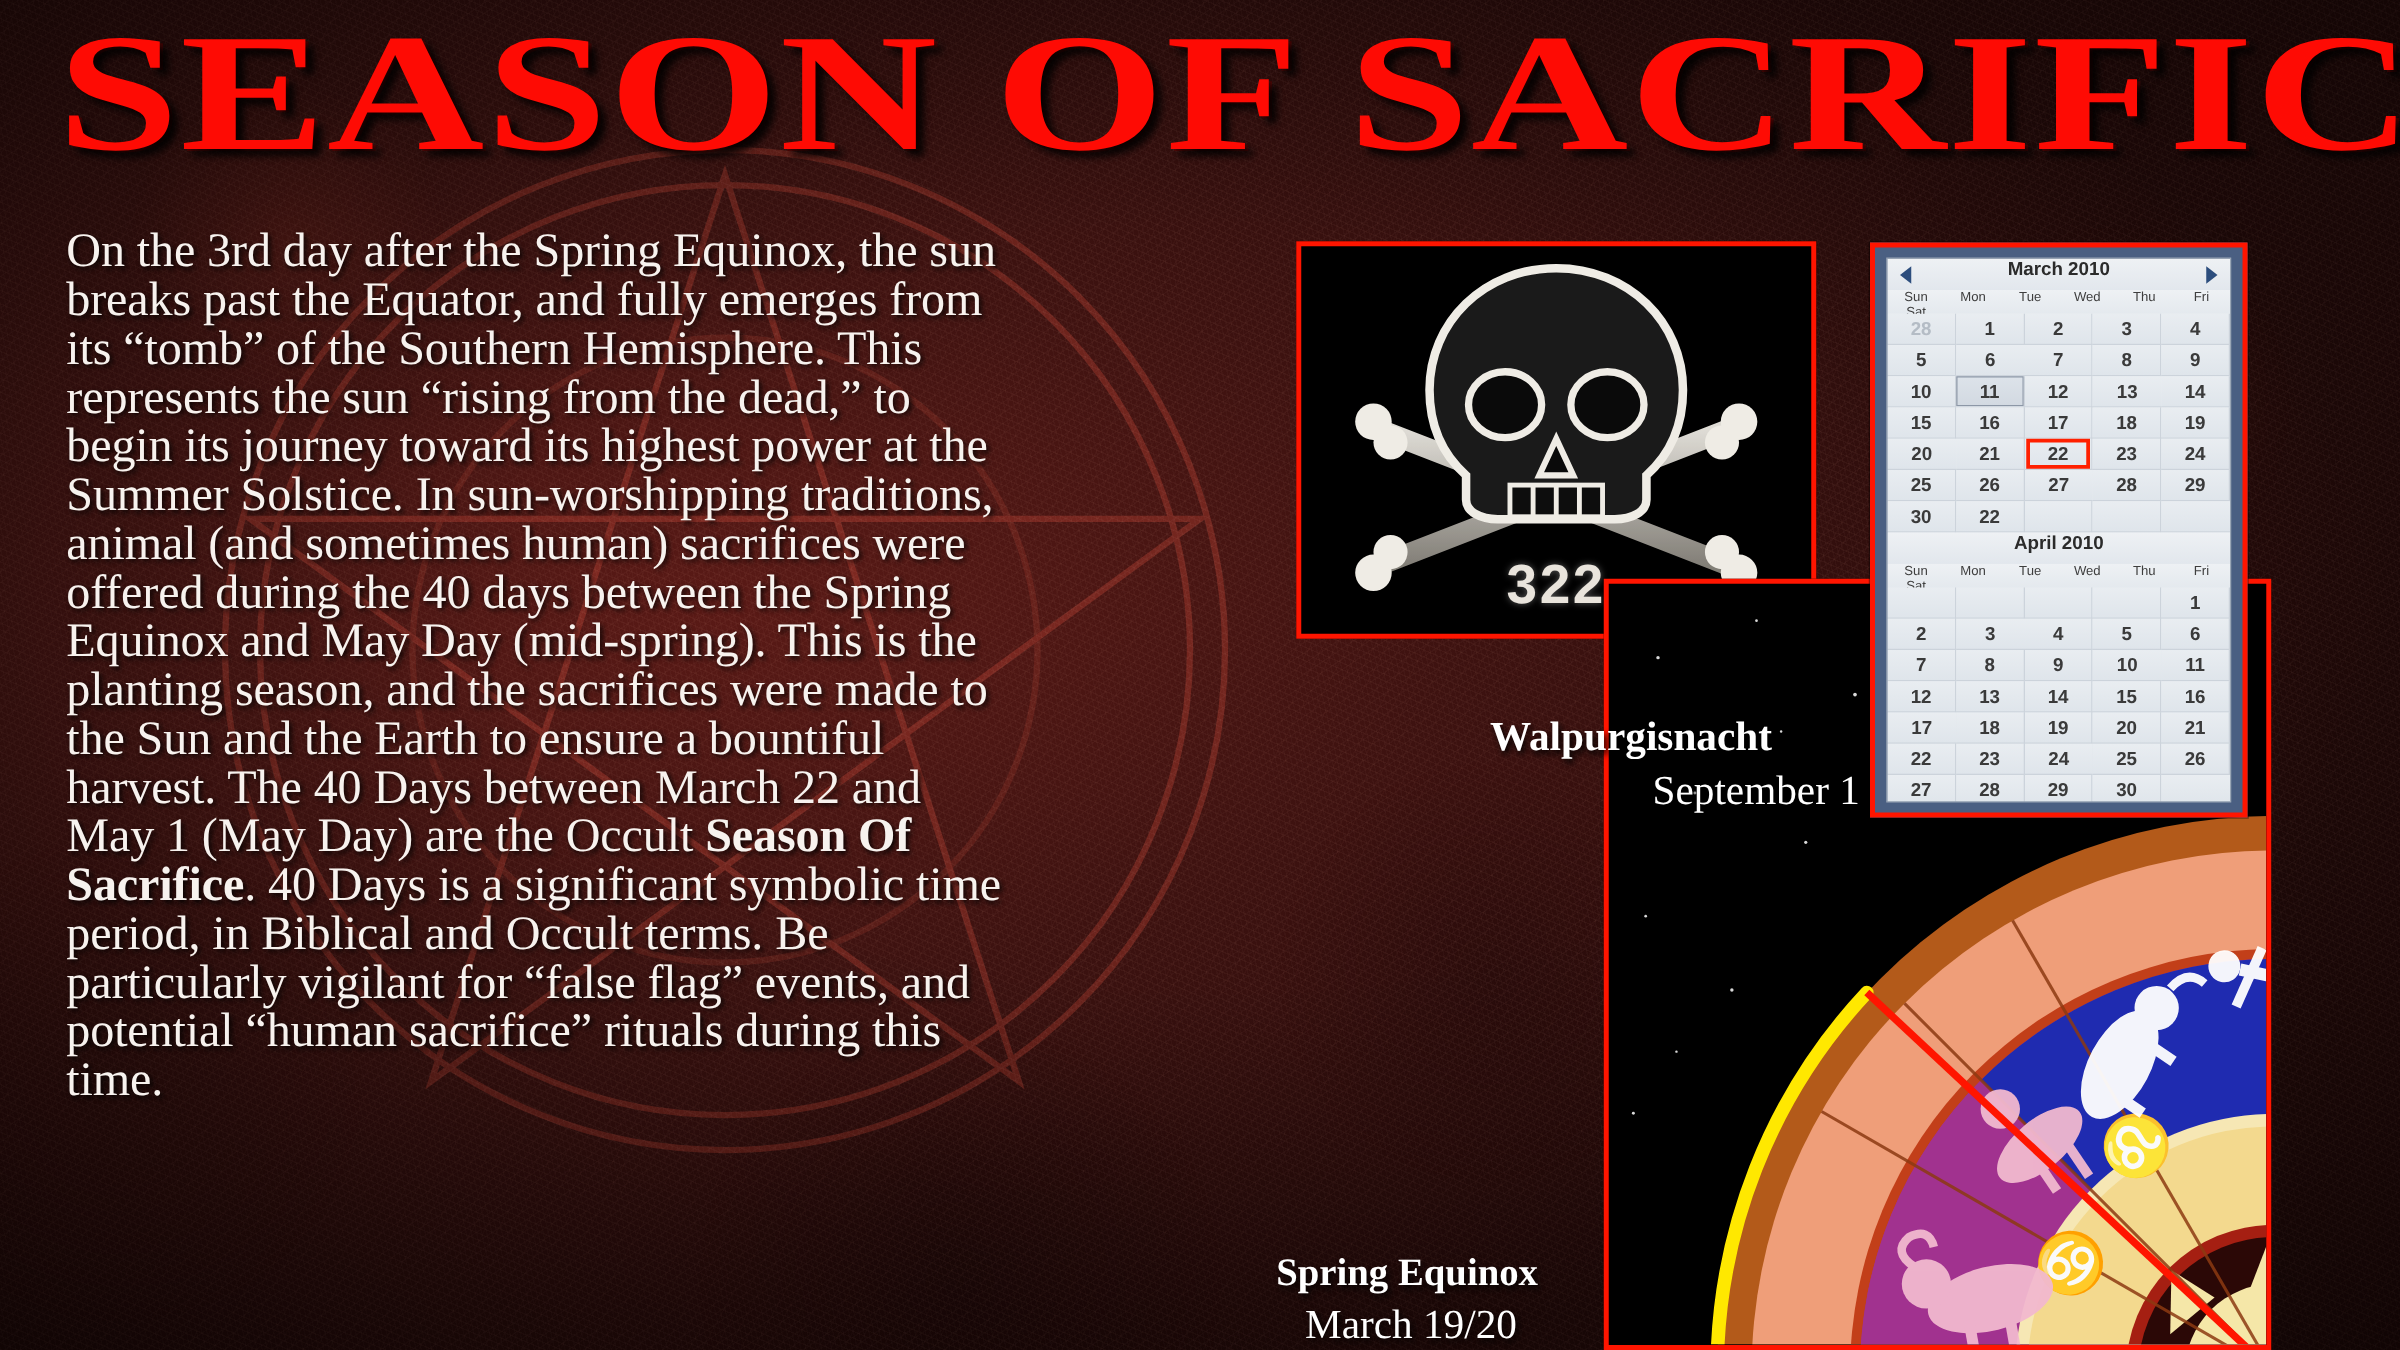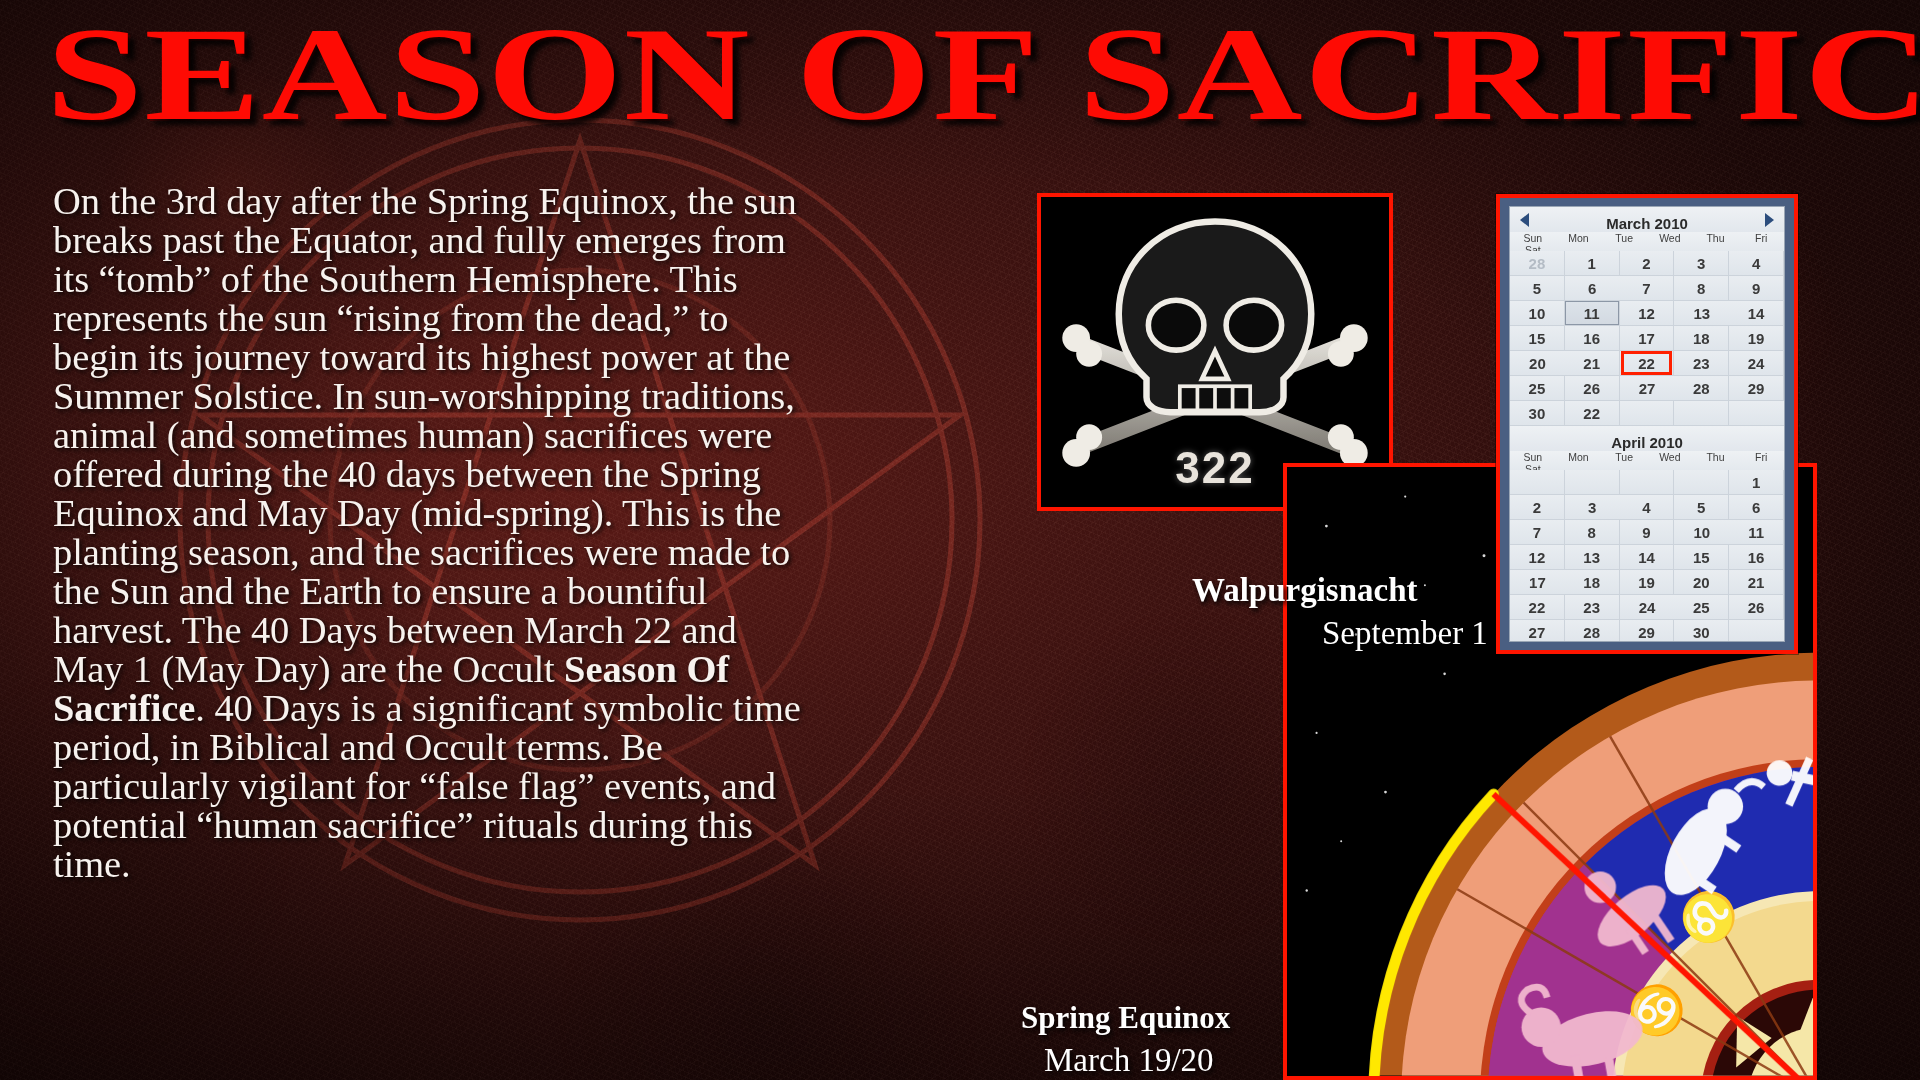--- a/index.html
+++ b/index.html
@@ -70,21 +70,21 @@
     font-size:38.5px;
     line-height:39px;
     color:#f7f2ee;
     text-shadow:2px 2px 4px rgba(0,0,0,.85);
     letter-spacing:-0.1px;
   }
   #body-copy b { font-weight:700; }
 
   
   #skull-panel {
-    position:absolute; left:1037px; top:193px; width:356px; height:318px;
+    position:absolute; left:1037px; top:193px; width:416px; height:318px;
     border:4px solid #ff1500; background:#000;
     overflow:hidden;
   }
   #skull-svg { position:absolute; left:0; top:0; width:100%; height:100%; }
   #skull-number {
     position:absolute; left:0; right:0; bottom:14px; text-align:center;
     font-family:"Liberation Sans", sans-serif; font-weight:700;
     font-size:44px; color:#e9e4dc; letter-spacing:2px;
     text-shadow:0 0 6px rgba(255,255,255,.35);
   }
@@ -124,21 +124,21 @@
   }
   .cal-inner {
     width:100%; height:100%;
     background:linear-gradient(180deg,#edf0f3 0%, #dfe4ea 100%);
     border:1px solid #9aa6b5;
     overflow:hidden;
     display:flex; flex-direction:column;
   }
   .cal-month-head {
     position:relative;
-    display:flex; align-items:flex-end; justify-content:center;
+    display:flex; align-items:flex-start; justify-content:center;
     height:25px; flex:0 0 25px;
     background:linear-gradient(180deg,#eef1f4 0%,#e2e7ed 100%);
     font-family:"Liberation Sans", sans-serif;
     font-weight:700; font-size:15px; color:#2b2b2b;
   }
   .cal-arrow {
     position:absolute; top:50%; transform:translateY(-50%);
     width:0;height:0; cursor:pointer;
   }
   .cal-arrow.prev { left:10px; border-top:7px solid transparent; border-bottom:7px solid transparent; border-right:9px solid #2c4d7d; }

